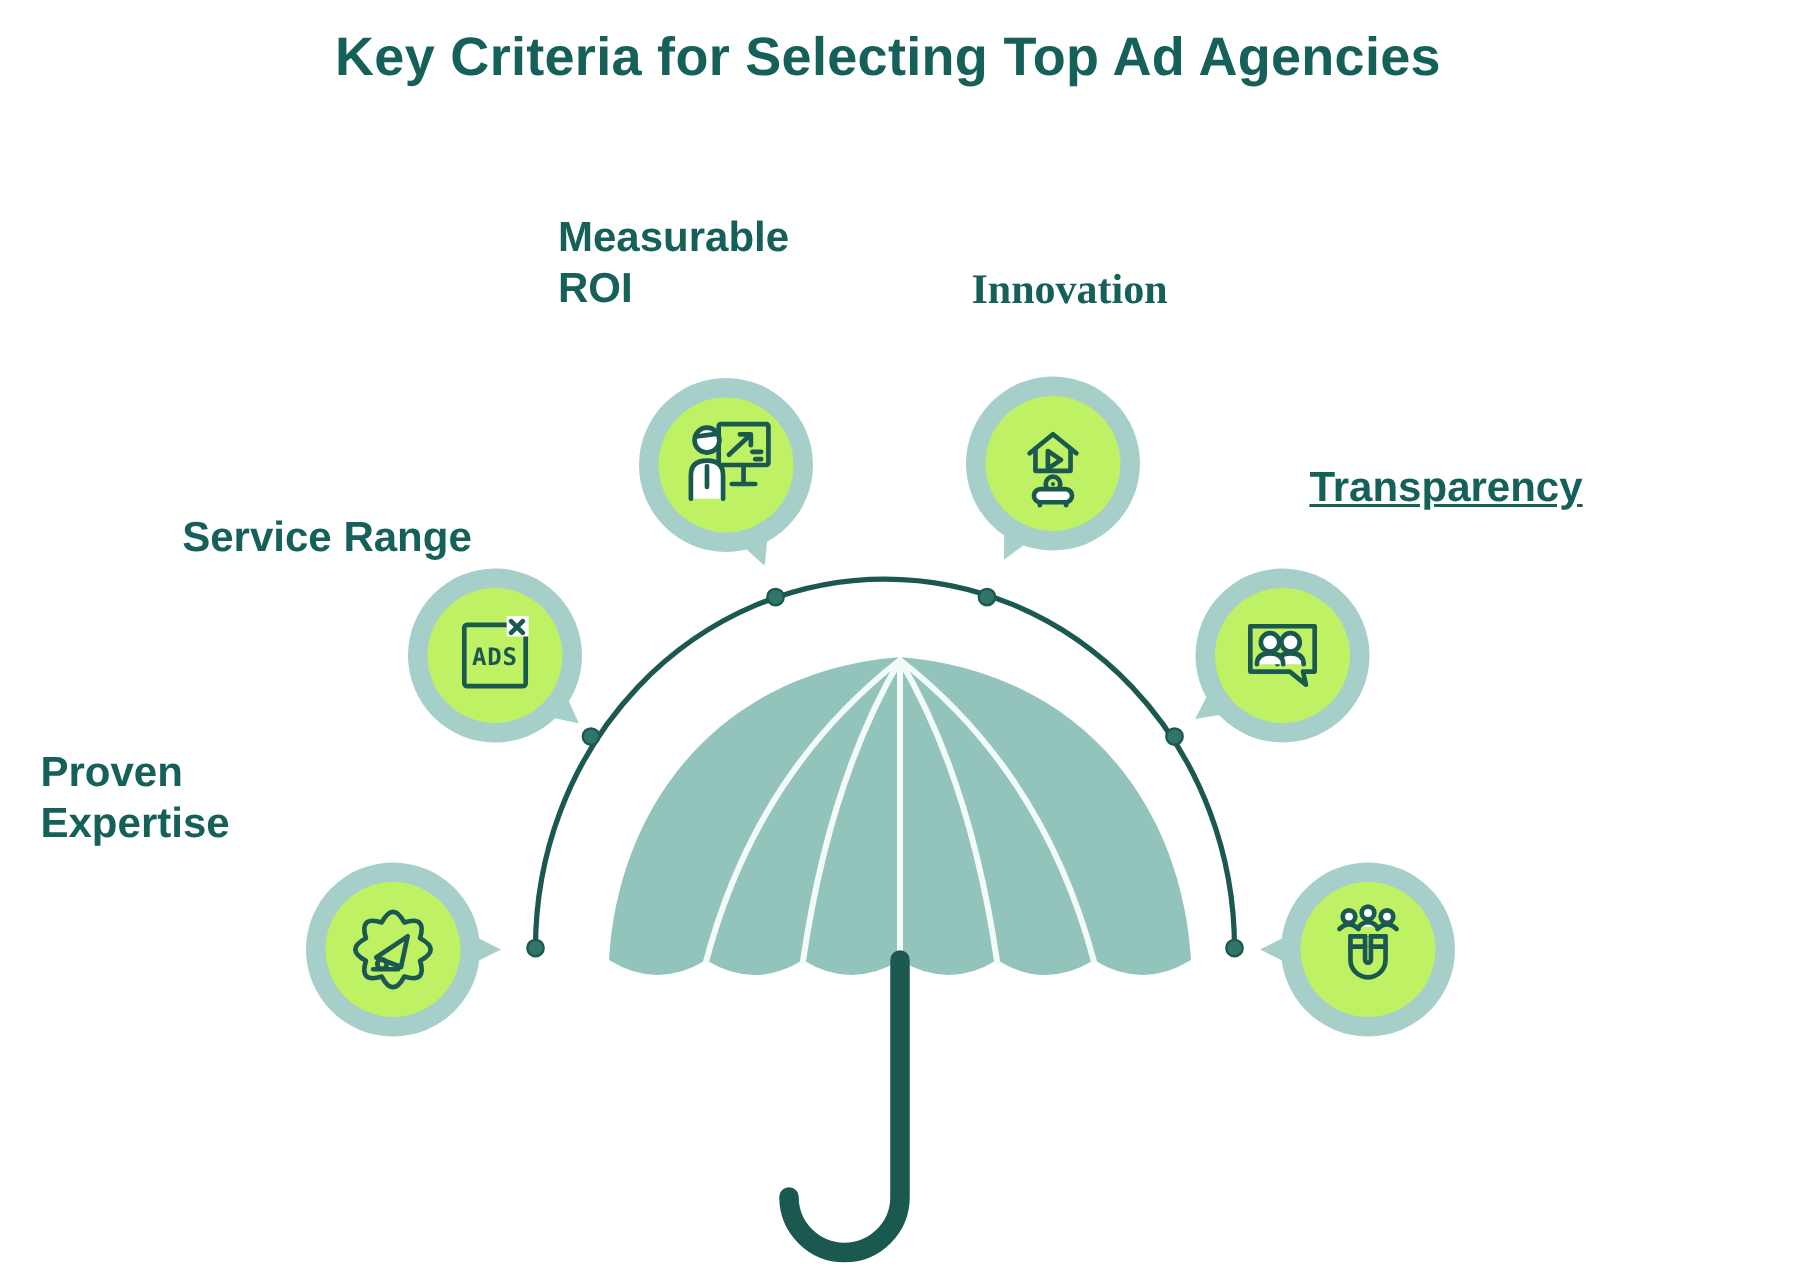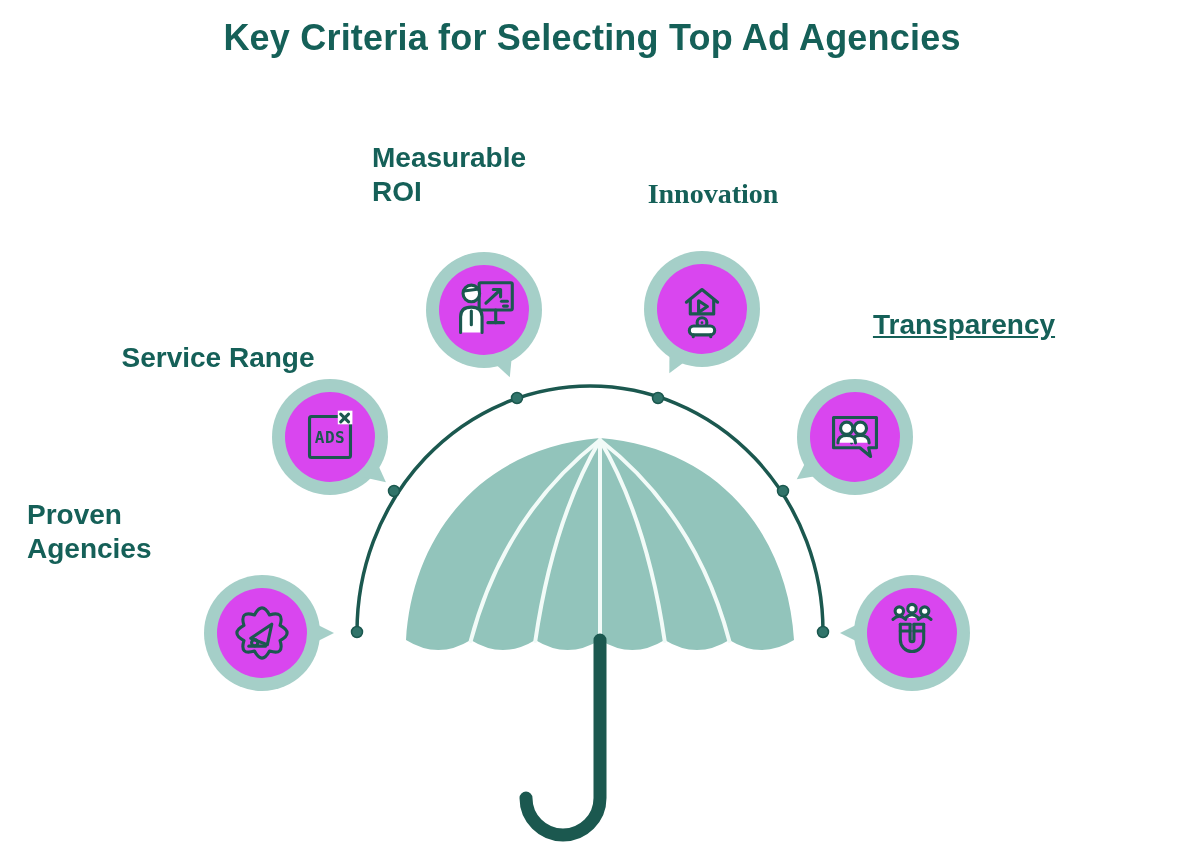--- a/index.html
+++ b/index.html
@@ -26,21 +26,21 @@
   .l-service-range    { left:218px;  top:316px;margin-top:25px; }
   .l-transparency     { left:964px;  top:308px;text-decoration:underline; }
   .l-proven-expertise { left:112px;  top:498px; width:170px; }
   .l-specialization   { left:1068px; top:532px; }
 
   .bubble {
     position:absolute; width:116px; height:116px; border-radius:50%;
     background:#A5CFC8;
   }
   .bubble .inner {
-    position:absolute; inset:13px; border-radius:50%; background:#d946ef;
+    position:absolute; inset:13px; border-radius:50%; background:#bef264;
     display:flex; align-items:center; justify-content:center; z-index:2;text-align:center;
   }
   .bubble .tail {
     position:absolute; left:50%; top:50%; width:0; height:0; z-index:1;
     border:14px solid transparent; border-left:28px solid #A5CFC8;
     margin-left:44px; margin-top:-14px; transform-origin:-44px 14px;
   }
   .b-measurable-roi   { left:426px; top:252px; }
   .b-innovation       { left:644px; top:251px; }
   .b-service-range    { left:272px; top:379px; }
@@ -195,15 +195,15 @@
           <path d="M 28 38 L 38 38 M 42 38 L 52 38"></path>
         </g>
       </svg>
     </div>
   </div>
 
   <div class="label l-measurable-roi wrap2">Measurable ROI</div>
   <div class="label l-innovation">Innovation</div>
   <div class="label l-service-range">Service Range</div>
   <div class="label l-transparency">Transparency</div>
-  <div class="label l-proven-expertise wrap2">Proven Agencies</div>
+  <div class="label l-proven-expertise wrap2">Proven Expertise</div>
 
 </div>
 
 </body></html>

